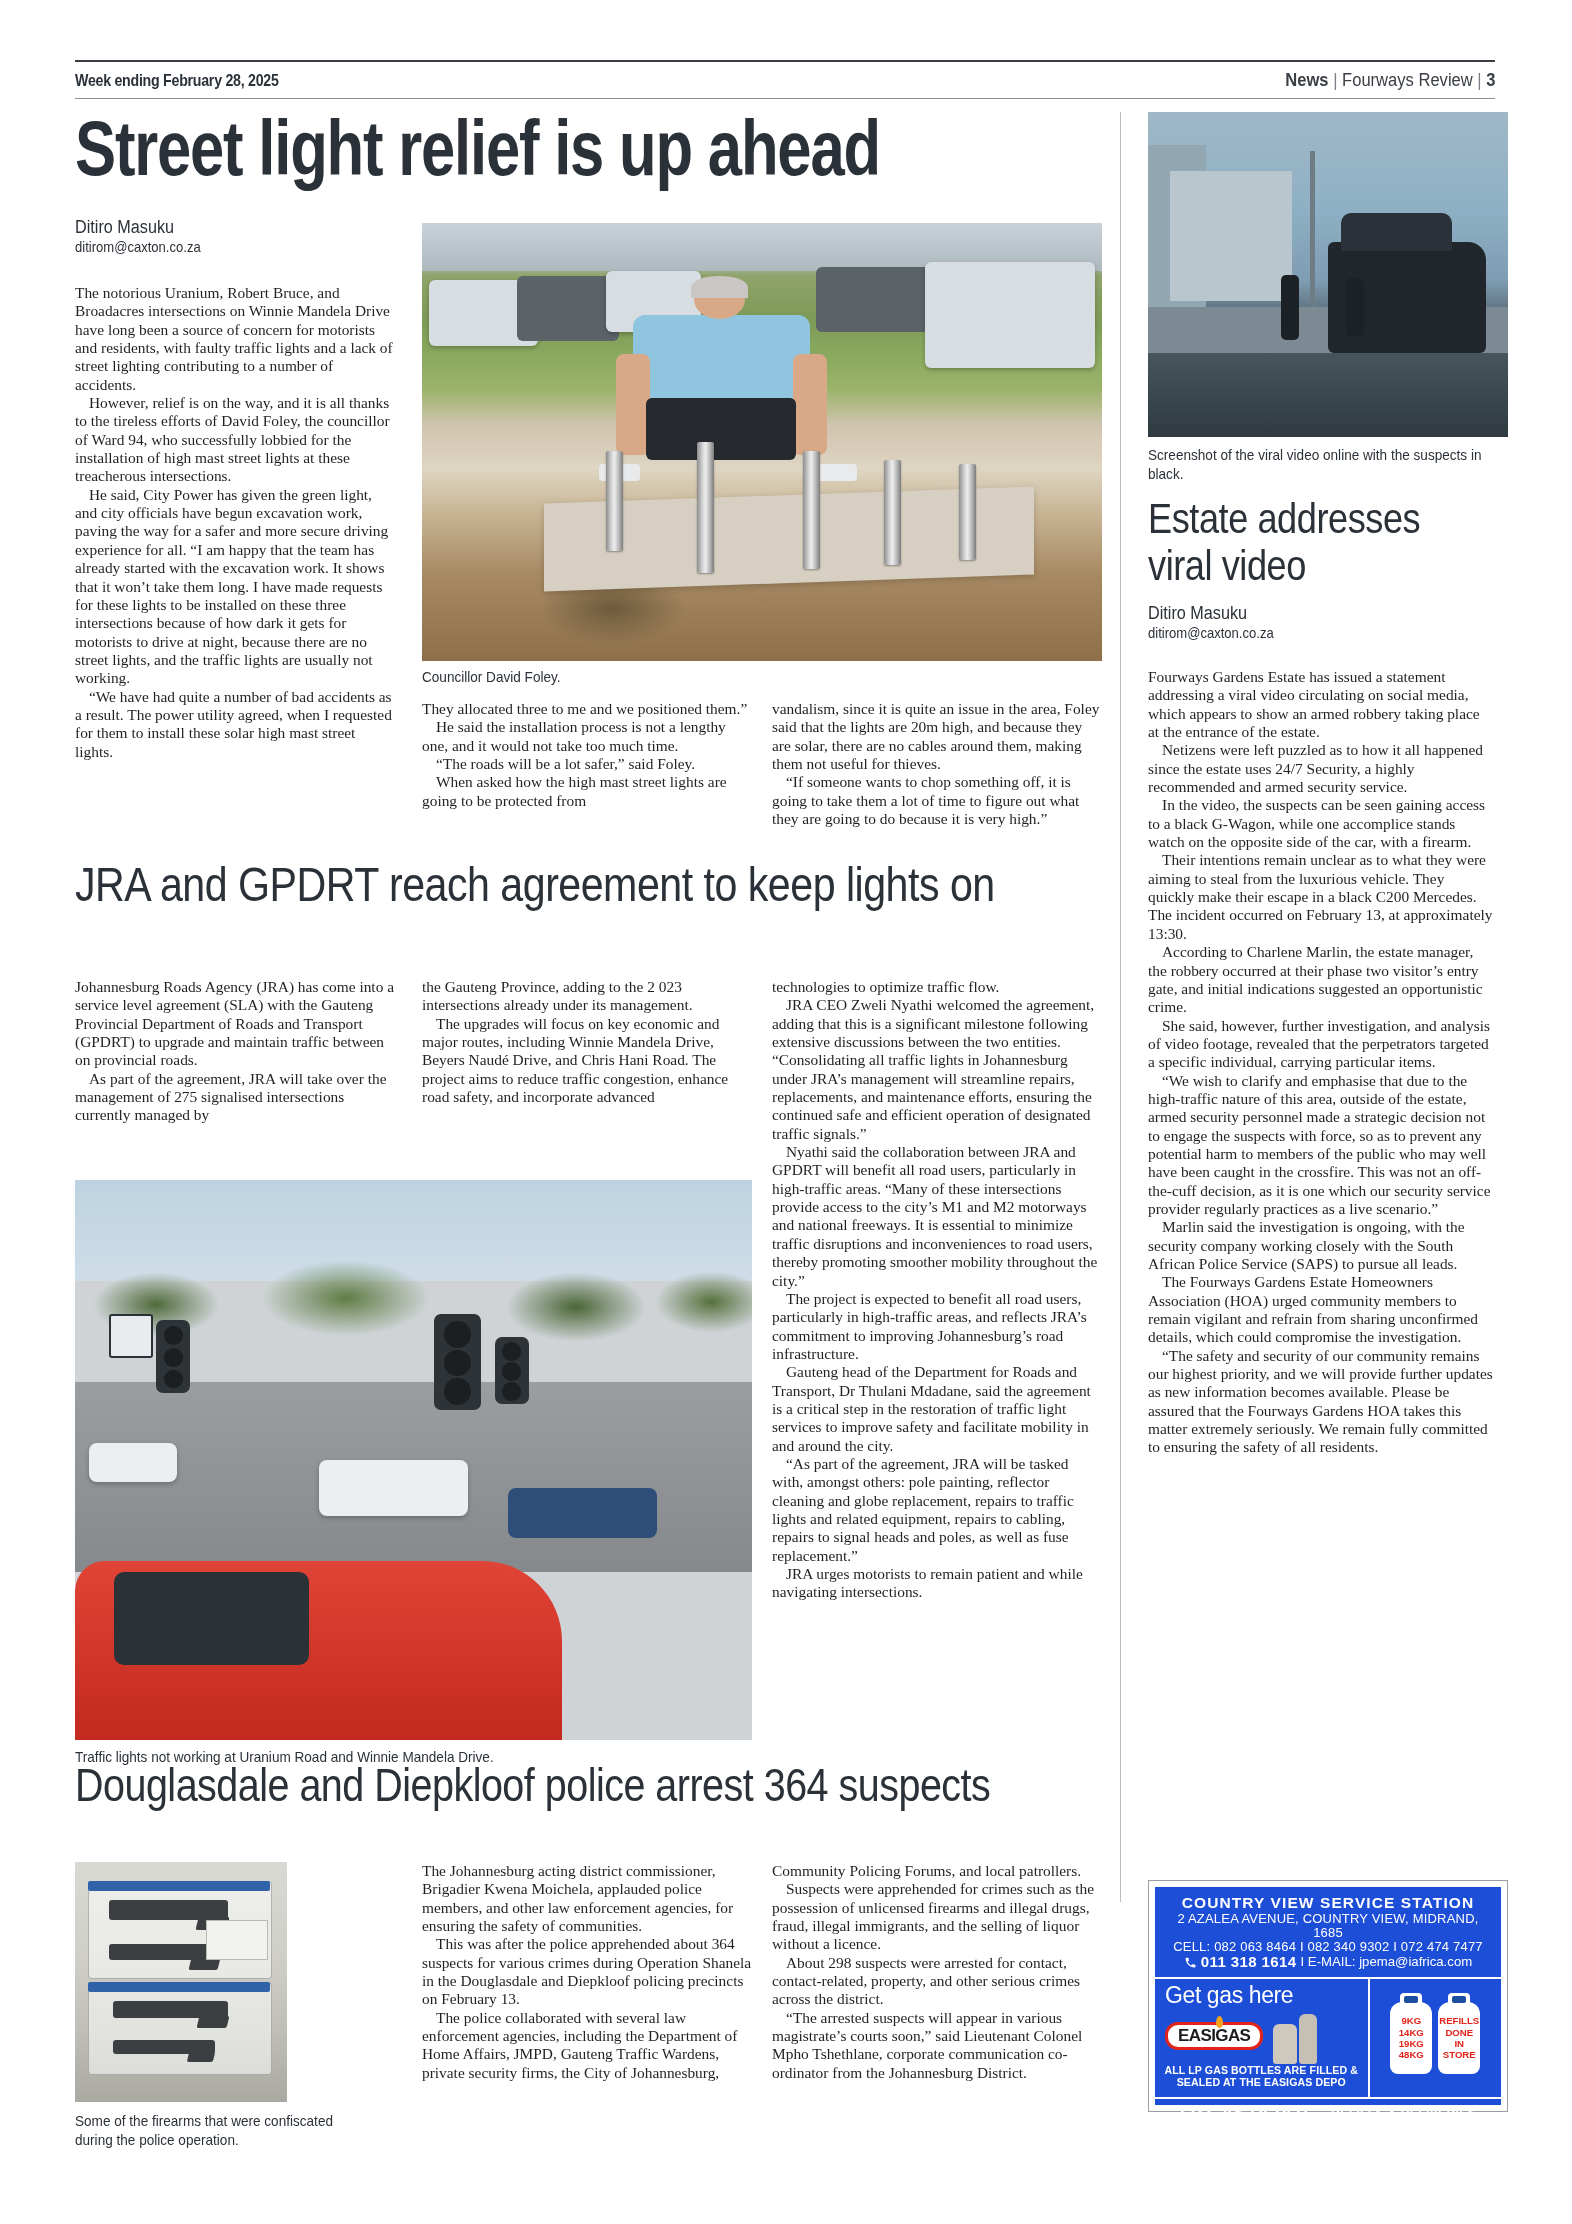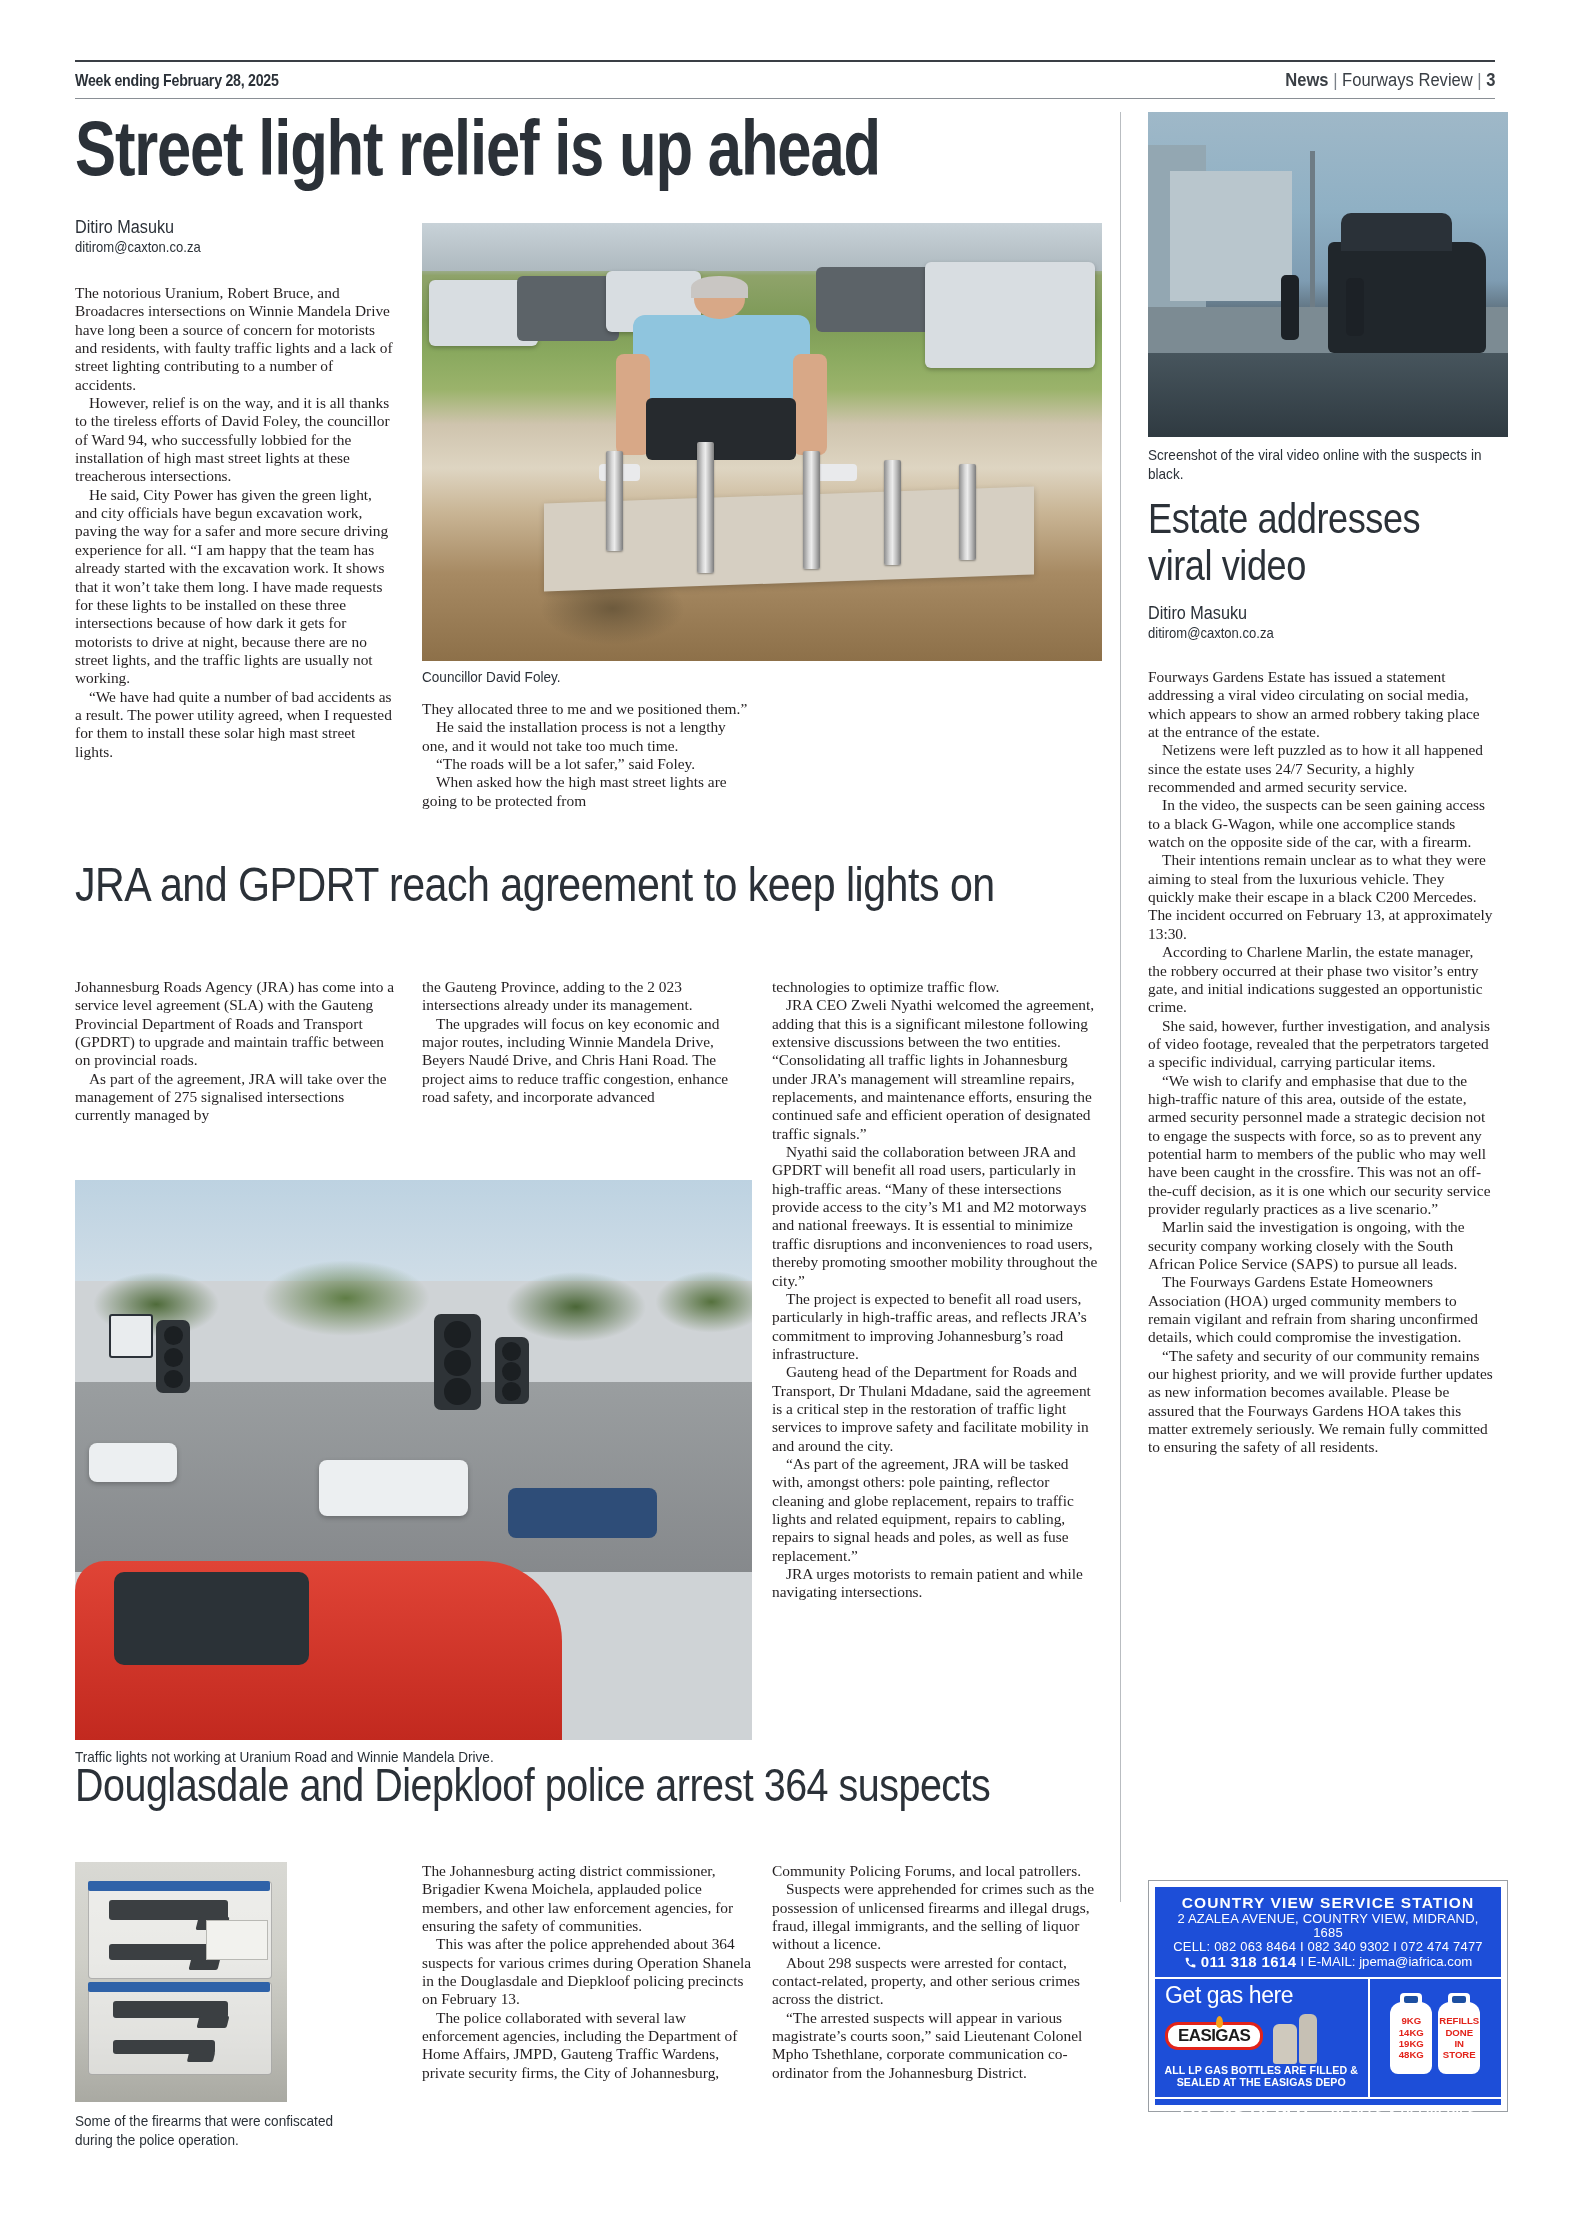--- a/index.html
+++ b/index.html
@@ -275,20 +275,22 @@
   </div>
 
   <div class="col" style="left:422px;top:700px;width:330px;">
     <p class="first">They allocated three to me and we positioned them.”</p>
     <p>He said the installation process is not a lengthy one, and it would not take too much time.</p>
     <p>“The roads will be a lot safer,” said Foley.</p>
     <p>When asked how the high mast street lights are going to be protected from</p>
   </div>
 
   <div class="col" style="left:772px;top:700px;width:330px;">
+    <p class="first">vandalism, since it is quite an issue in the area, Foley said that the lights are 20m high, and because they are solar, there are no cables around them, making them not useful for thieves.</p>
+    <p>“If someone wants to chop something off, it is going to take them a lot of time to figure out what they are going to do because it is very high.”</p>
   </div>
 
   <div class="hl-sec" id="hl-jra">JRA and GPDRT reach agreement to keep lights on</div>
 
   <div class="col" style="left:75px;top:978px;width:322px;">
     <p class="first">Johannesburg Roads Agency (JRA) has come into a service level agreement (SLA) with the Gauteng Provincial Department of Roads and Transport (GPDRT) to upgrade and maintain traffic between on provincial roads.</p>
     <p>As part of the agreement, JRA will take over the management of 275 signalised intersections currently managed by</p>
   </div>
   <div class="col" style="left:422px;top:978px;width:330px;">
     <p class="first">the Gauteng Province, adding to the 2 023 intersections already under its management.</p>

